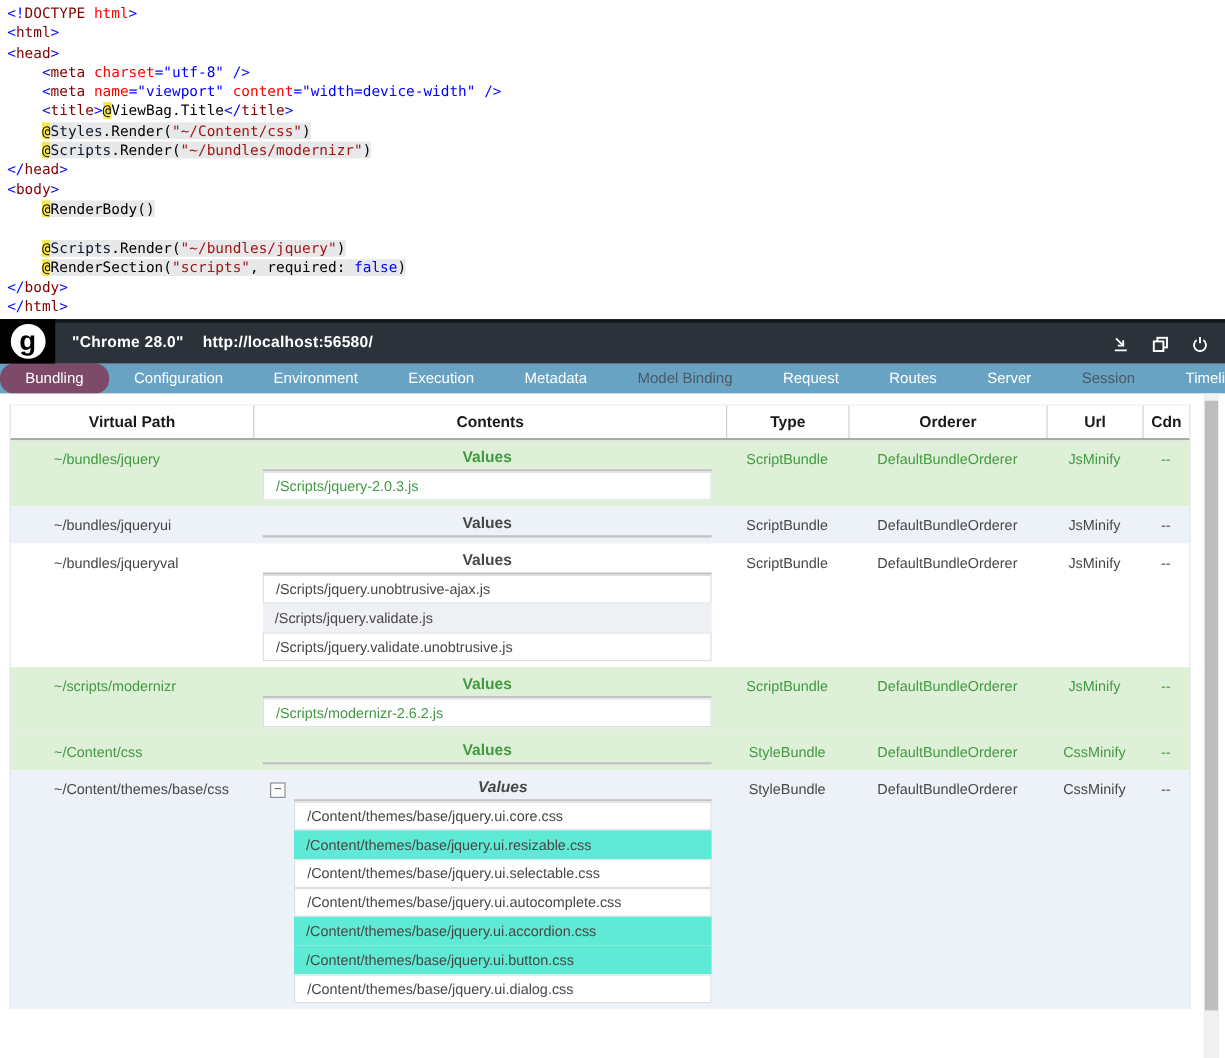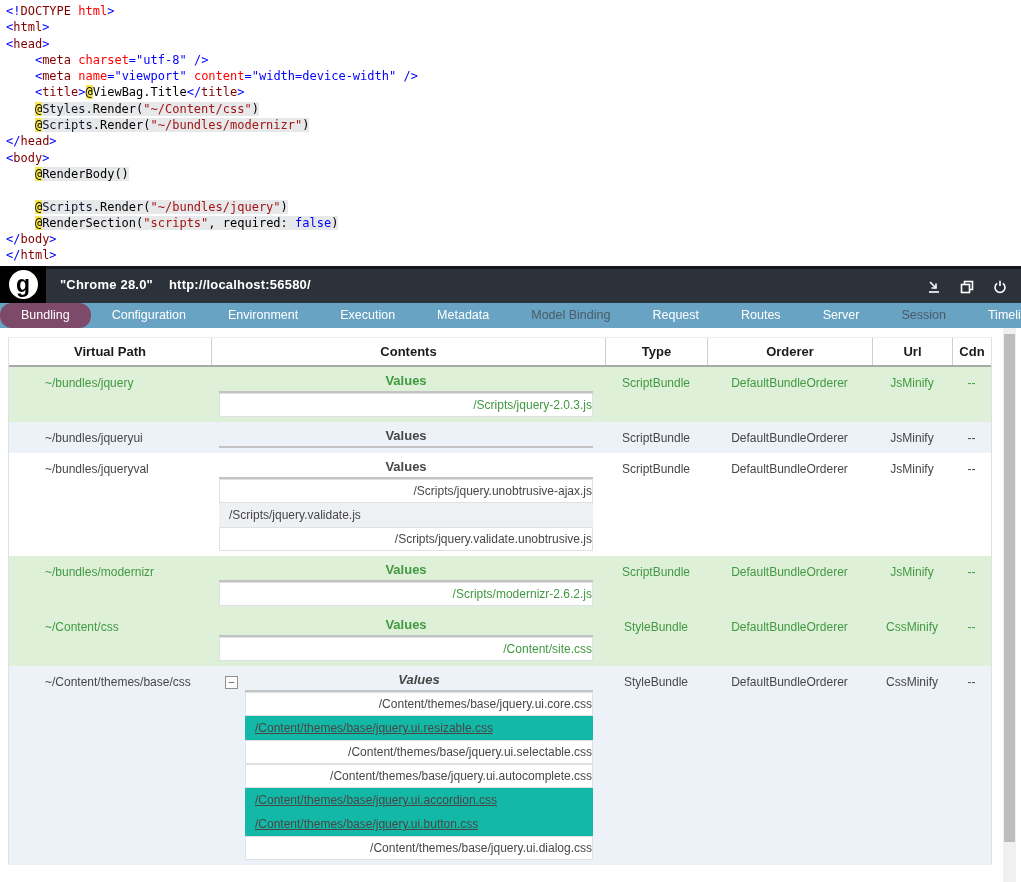--- a/index.html
+++ b/index.html
@@ -75,24 +75,24 @@
   .cell-vpath { padding:3px 0 0 36px; font-size:12px; }
   .cell-center { padding-top:3px; text-align:center; font-size:12px; }
   .cell-contents { display:flex; padding:0 12px 0 8px; }
   .subtable { flex:1; }
   .values-head {
     text-align:center; font-weight:bold; font-size:13px;
     padding-bottom:3px; border-bottom:2px solid #c3c3c3;
   }
   .values-head.italic { font-style:italic; }
   .item { height:24px; line-height:22px; padding-left:10px; font-size:12px; overflow:hidden; white-space:nowrap; }
-  .item.box { background:#fff; border:1px solid #dde1e5;text-align:right; }
+  .item.box { background:#fff; border:1px solid #dde1e5; }
   .item.tint { line-height:24px; }
   .theme-white .item.tint { background:#eef0f3; }
-  .theme-alt   .item.tint { background:#14b8a6;text-decoration:underline; }
+  .theme-alt   .item.tint { background:#5eead4; }
   .collapse-btn {
     width:13px; height:13px; border:1px solid #909090; background:#fbfbfb;
     color:#555; font-size:11px; line-height:10px; text-align:center;
     margin:4px 7px 0 6px; cursor:pointer; flex:0 0 auto;
   }
 
   .g-scrollbar { position:absolute; top:62px; bottom:0; right:5px; width:13px; background:#f0f0f0; }
   .g-thumb { position:absolute; left:1px; right:1px; top:6px; height:508px; background:#bdbdbd; cursor:pointer; }
 </style>
 </head>
@@ -190,38 +190,37 @@
                 <div class="item tint">/Scripts/jquery.validate.js</div>
                 <div class="item box">/Scripts/jquery.validate.unobtrusive.js</div>
               </div>
             </div>
             <div class="cell-center">ScriptBundle</div>
             <div class="cell-center">DefaultBundleOrderer</div>
             <div class="cell-center">JsMinify</div>
             <div class="cell-center">--</div>
           </div>
           <div class="row theme-green">
-            <div class="cell-vpath">~/bundles/modernizr</div>
+            <div class="cell-vpath">~/scripts/modernizr</div>
             <div class="cell-contents">
               <div class="subtable">
                 <div class="values-head">Values</div>
                 <div class="item box">/Scripts/modernizr-2.6.2.js</div>
               </div>
             </div>
             <div class="cell-center">ScriptBundle</div>
             <div class="cell-center">DefaultBundleOrderer</div>
             <div class="cell-center">JsMinify</div>
             <div class="cell-center">--</div>
           </div>
           <div class="row theme-green">
             <div class="cell-vpath">~/Content/css</div>
             <div class="cell-contents">
               <div class="subtable">
                 <div class="values-head">Values</div>
-                <div class="item box">/Content/site.css</div>
               </div>
             </div>
             <div class="cell-center">StyleBundle</div>
             <div class="cell-center">DefaultBundleOrderer</div>
             <div class="cell-center">CssMinify</div>
             <div class="cell-center">--</div>
           </div>
           <div class="row theme-alt">
             <div class="cell-vpath">~/Content/themes/base/css</div>
             <div class="cell-contents">

